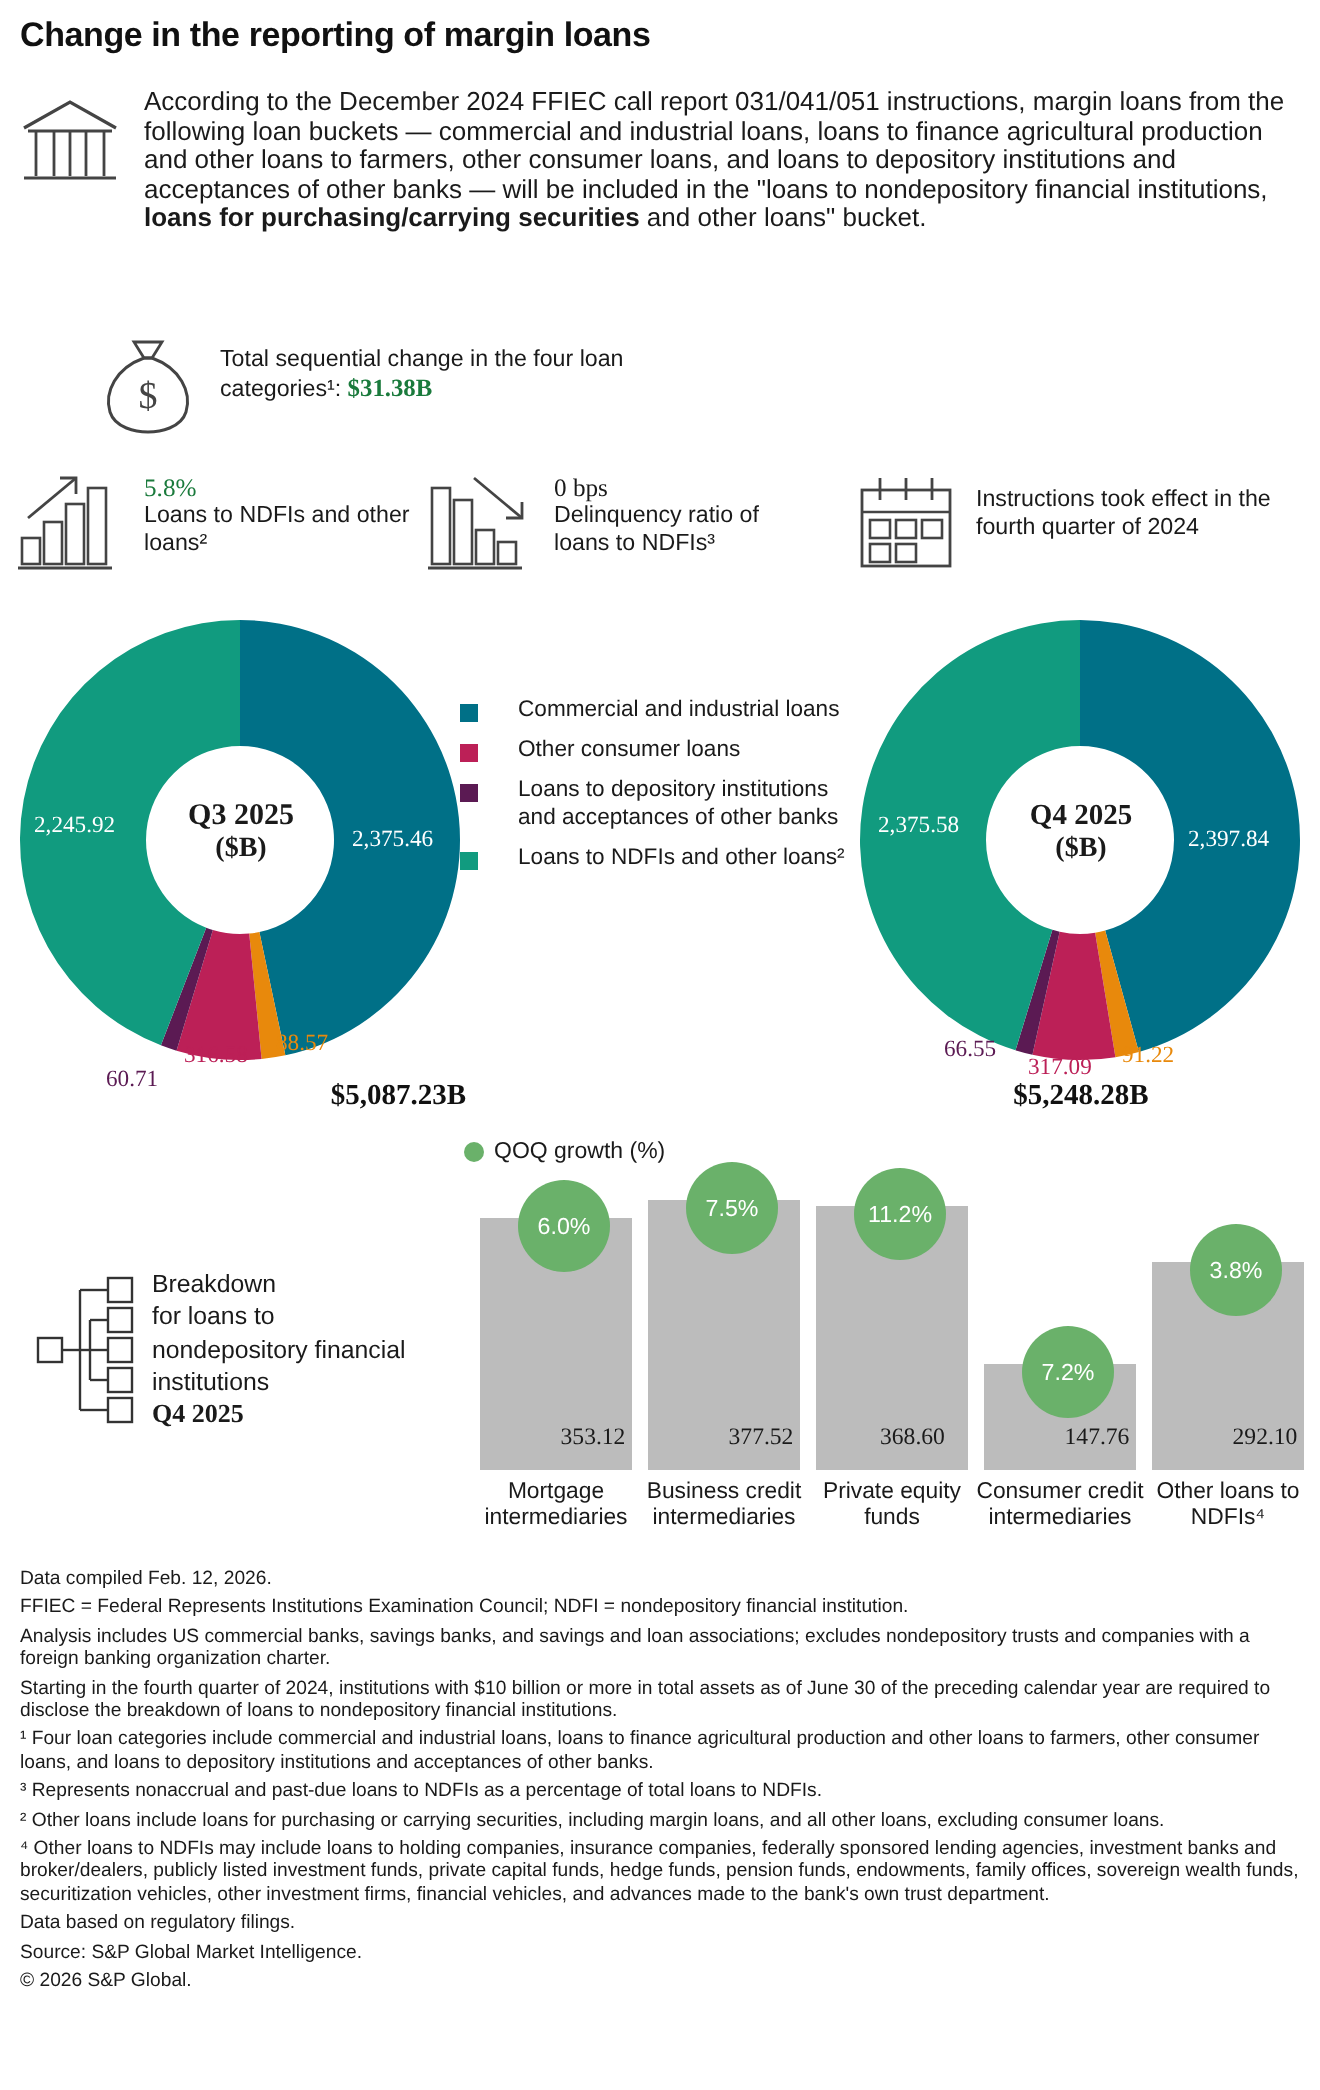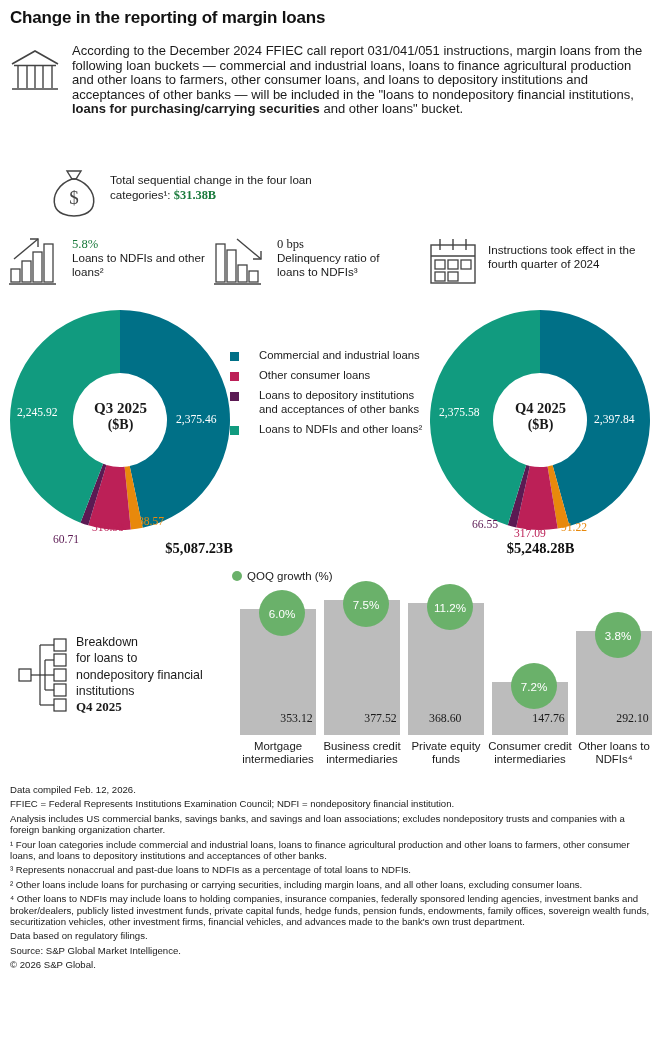--- a/index.html
+++ b/index.html
@@ -261,38 +261,39 @@
   <div id="bars-layer">
       <div class="bar" style="left: 8px; top: 39px; width: 76px; height: 126px;"></div>
       <div class="bar-val" style="left: 8px; top: 141px; width: 76px;">353.12</div>
       <div class="bar-cat" style="left: 3px; top: 170px; width: 86px;">Mortgage intermediaries</div>
       <div class="bubble" style="left: 27px; top: 20px; width: 46px; height: 46px;">6.0%</div>
       <div class="bar" style="left: 92px; top: 30px; width: 76px; height: 135px;"></div>
       <div class="bar-val" style="left: 92px; top: 141px; width: 76px;">377.52</div>
       <div class="bar-cat" style="left: 87px; top: 170px; width: 86px;">Business credit intermediaries</div>
       <div class="bubble" style="left: 111px; top: 11px; width: 46px; height: 46px;">7.5%</div>
       <div class="bar" style="left: 176px; top: 33px; width: 76px; height: 132px;"></div>
-      <div class="bar-val" style="left: 160px; top: 141px; width: 57px;">368.60</div>
+      <div class="bar-val" style="left: 171px; top: 141px; width: 57px;">368.60</div>
       <div class="bar-cat" style="left: 171px; top: 170px; width: 86px;">Private equity funds</div>
       <div class="bubble" style="left: 195px; top: 14px; width: 46px; height: 46px;">11.2%</div>
       <div class="bar" style="left: 260px; top: 112px; width: 76px; height: 53px;"></div>
       <div class="bar-val" style="left: 260px; top: 141px; width: 76px;">147.76</div>
       <div class="bar-cat" style="left: 255px; top: 170px; width: 86px;">Consumer credit intermediaries</div>
       <div class="bubble" style="left: 279px; top: 93px; width: 46px; height: 46px;">7.2%</div>
       <div class="bar" style="left: 344px; top: 61px; width: 76px; height: 104px;"></div>
       <div class="bar-val" style="left: 344px; top: 141px; width: 76px;">292.10</div>
       <div class="bar-cat" style="left: 339px; top: 170px; width: 86px;">Other loans to NDFIs⁴</div>
       <div class="bubble" style="left: 363px; top: 42px; width: 46px; height: 46px;">3.8%</div>
     </div>
 </div>
 
 <div id="foot">
   <div class="fn">Data compiled Feb. 12, 2026.</div>
   <div class="fn">FFIEC = Federal Represents Institutions Examination Council; NDFI = nondepository financial institution.</div>
   <div class="fn">Analysis includes US commercial banks, savings banks, and savings and loan associations; excludes nondepository trusts and companies with a foreign banking organization charter.</div>
+  <div class="fn">Starting in the fourth quarter of 2024, institutions with $10 billion or more in total assets as of June 30 of the preceding calendar year are required to disclose the breakdown of loans to nondepository financial institutions.</div>
   <div class="fn">¹ Four loan categories include commercial and industrial loans, loans to finance agricultural production and other loans to farmers, other consumer loans, and loans to depository institutions and acceptances of other banks.</div>
   <div class="fn">³ Represents nonaccrual and past-due loans to NDFIs as a percentage of total loans to NDFIs.</div>
   <div class="fn">² Other loans include loans for purchasing or carrying securities, including margin loans, and all other loans, excluding consumer loans.</div>
   <div class="fn">⁴ Other loans to NDFIs may include loans to holding companies, insurance companies, federally sponsored lending agencies, investment banks and broker/dealers, publicly listed investment funds, private capital funds, hedge funds, pension funds, endowments, family offices, sovereign wealth funds, securitization vehicles, other investment firms, financial vehicles, and advances made to the bank's own trust department.</div>
   <div class="fn">Data based on regulatory filings.</div>
   <div class="fn">Source: S&amp;P Global Market Intelligence.</div>
   <div class="fn">© 2026 S&amp;P Global.</div>
 </div>
 
 </body></html>

